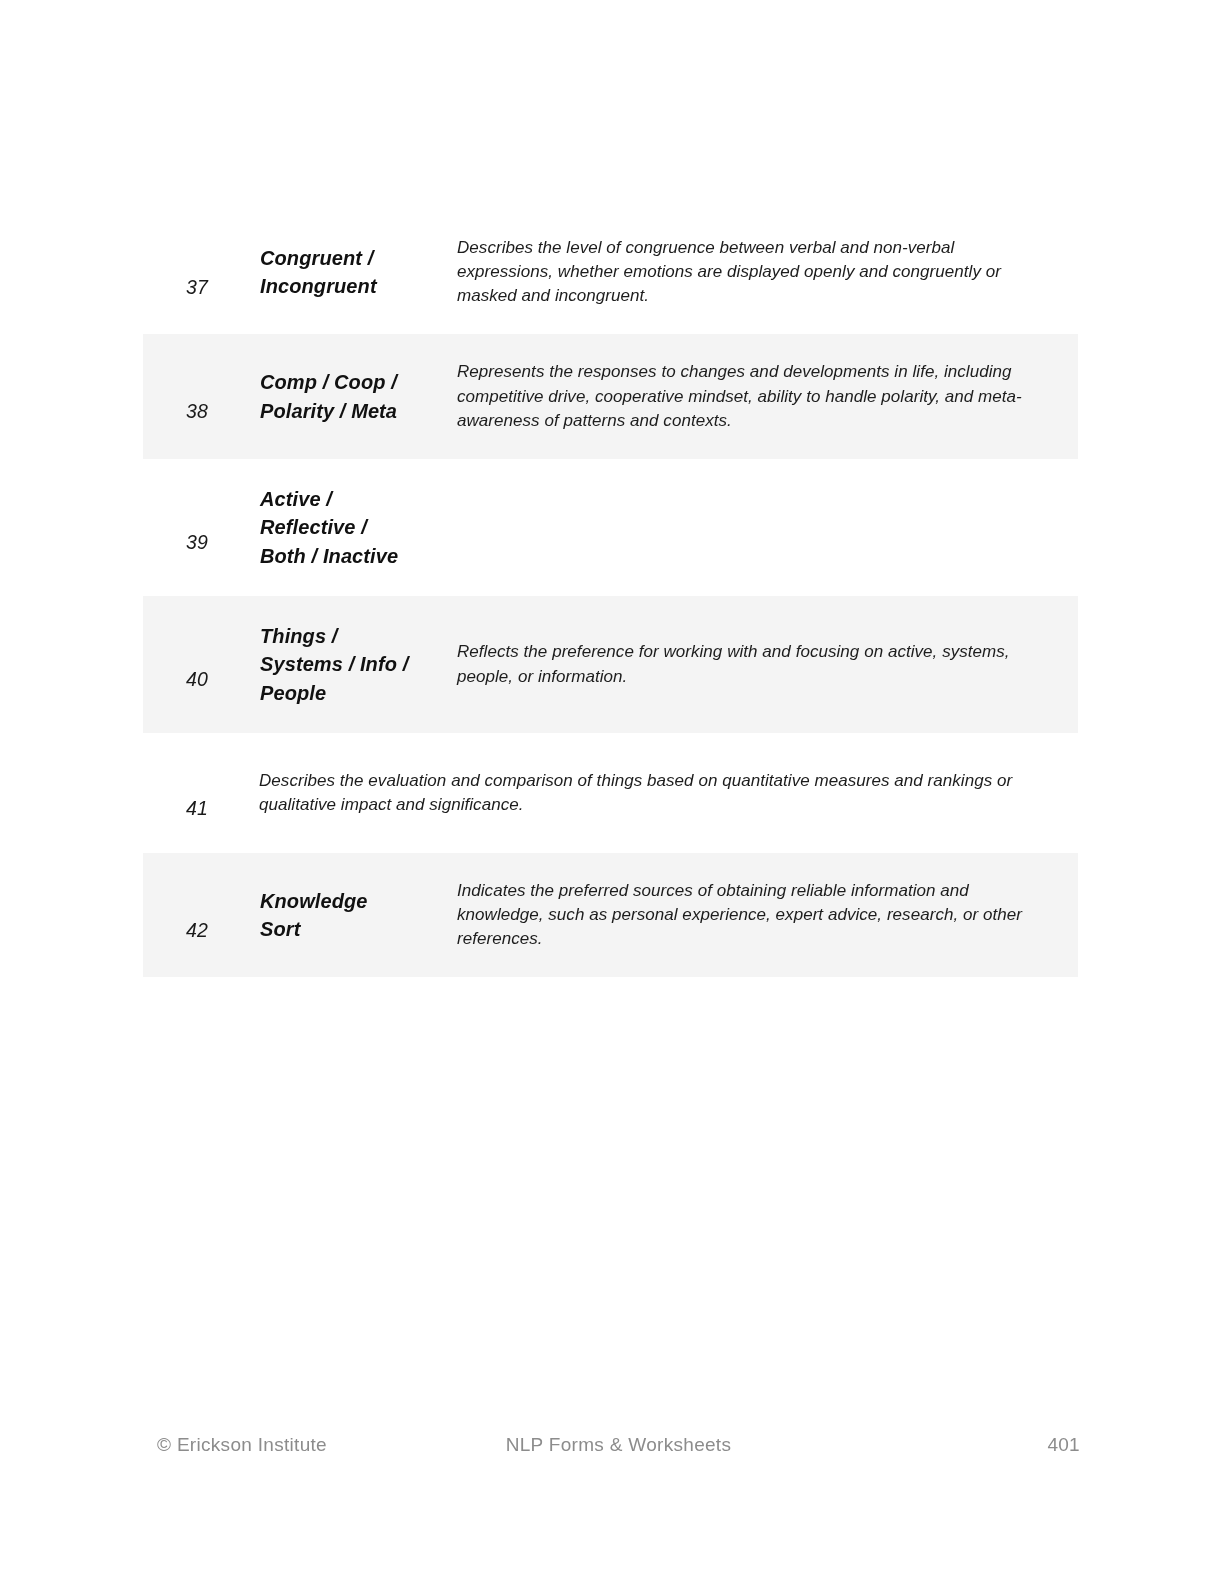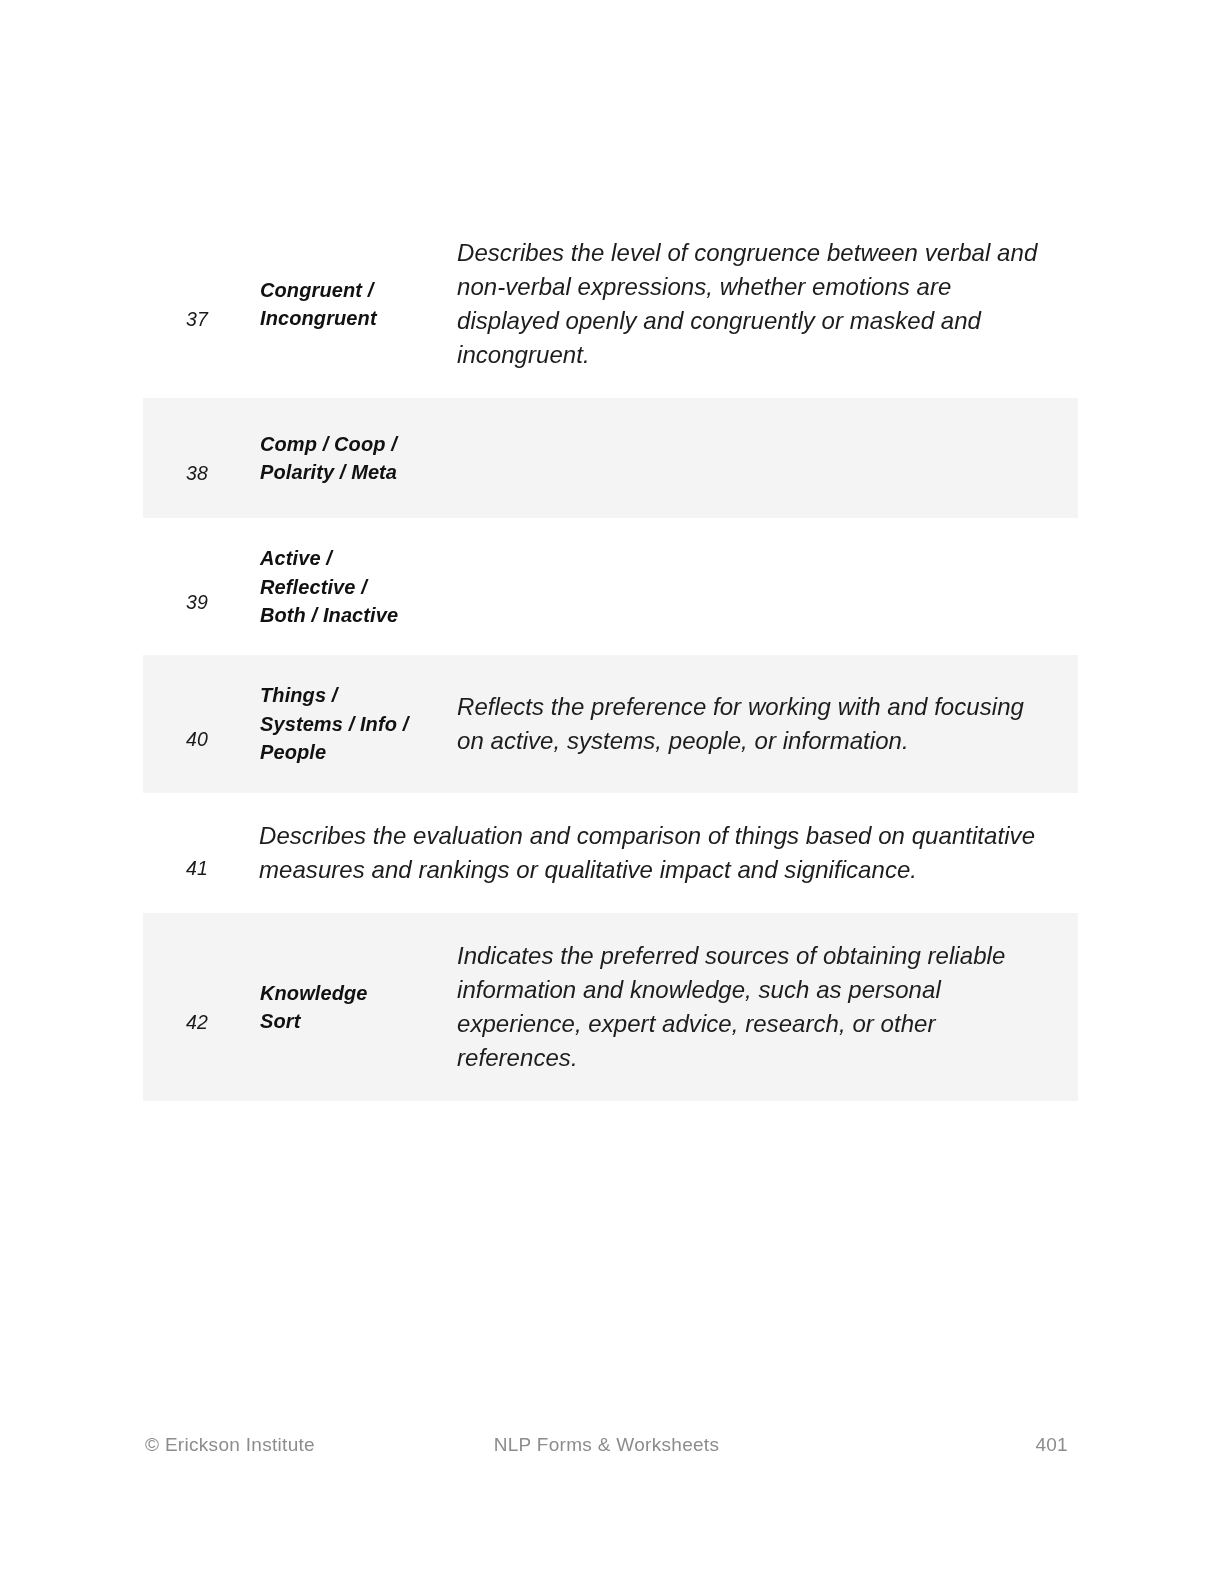--- a/index.html
+++ b/index.html
@@ -61,28 +61,28 @@
     color: #111111;
     line-height: 1.42;
     letter-spacing: 0.1px;
   }
   .col-desc {
     flex: 1 1 auto;
     box-sizing: border-box;
     padding-left: 44px;
     padding-right: 38px;
     font-style: italic;
-    font-size: 24px;
+    font-size: 17px;
     color: #1d1d1d;
     line-height: 1.42;
     letter-spacing: 0.05px;
   }
   .footer {
     position: absolute;
-    left: 145px;
+    left: 157px;
     top: 1434px;
     width: 923px;
     display: flex;
     align-items: center;
     justify-content: space-between;
     font-size: 19px;
     color: #8c8c8c;
     letter-spacing: 0.3px;
   }
   .footer-center {
@@ -106,20 +106,21 @@
 
     <div class="row plain">
       <div class="col-num">37</div>
       <div class="col-term">Congruent / Incongruent</div>
       <div class="col-desc">Describes the level of congruence between verbal and non-verbal expressions, whether emotions are displayed openly and congruently or masked and incongruent.</div>
     </div>
 
     <div class="row shaded">
       <div class="col-num">38</div>
       <div class="col-term">Comp / Coop / Polarity / Meta</div>
+      <div class="col-desc">Represents the responses to changes and developments in life, including competitive drive, cooperative mindset, ability to handle polarity, and meta-awareness of patterns and contexts.</div>
     </div>
 
     <div class="row plain">
       <div class="col-num">39</div>
       <div class="col-term">Active / Reflective / Both / Inactive</div>
     </div>
 
     <div class="row shaded">
       <div class="col-num">40</div>
       <div class="col-term">Things / Systems / Info / People</div>

